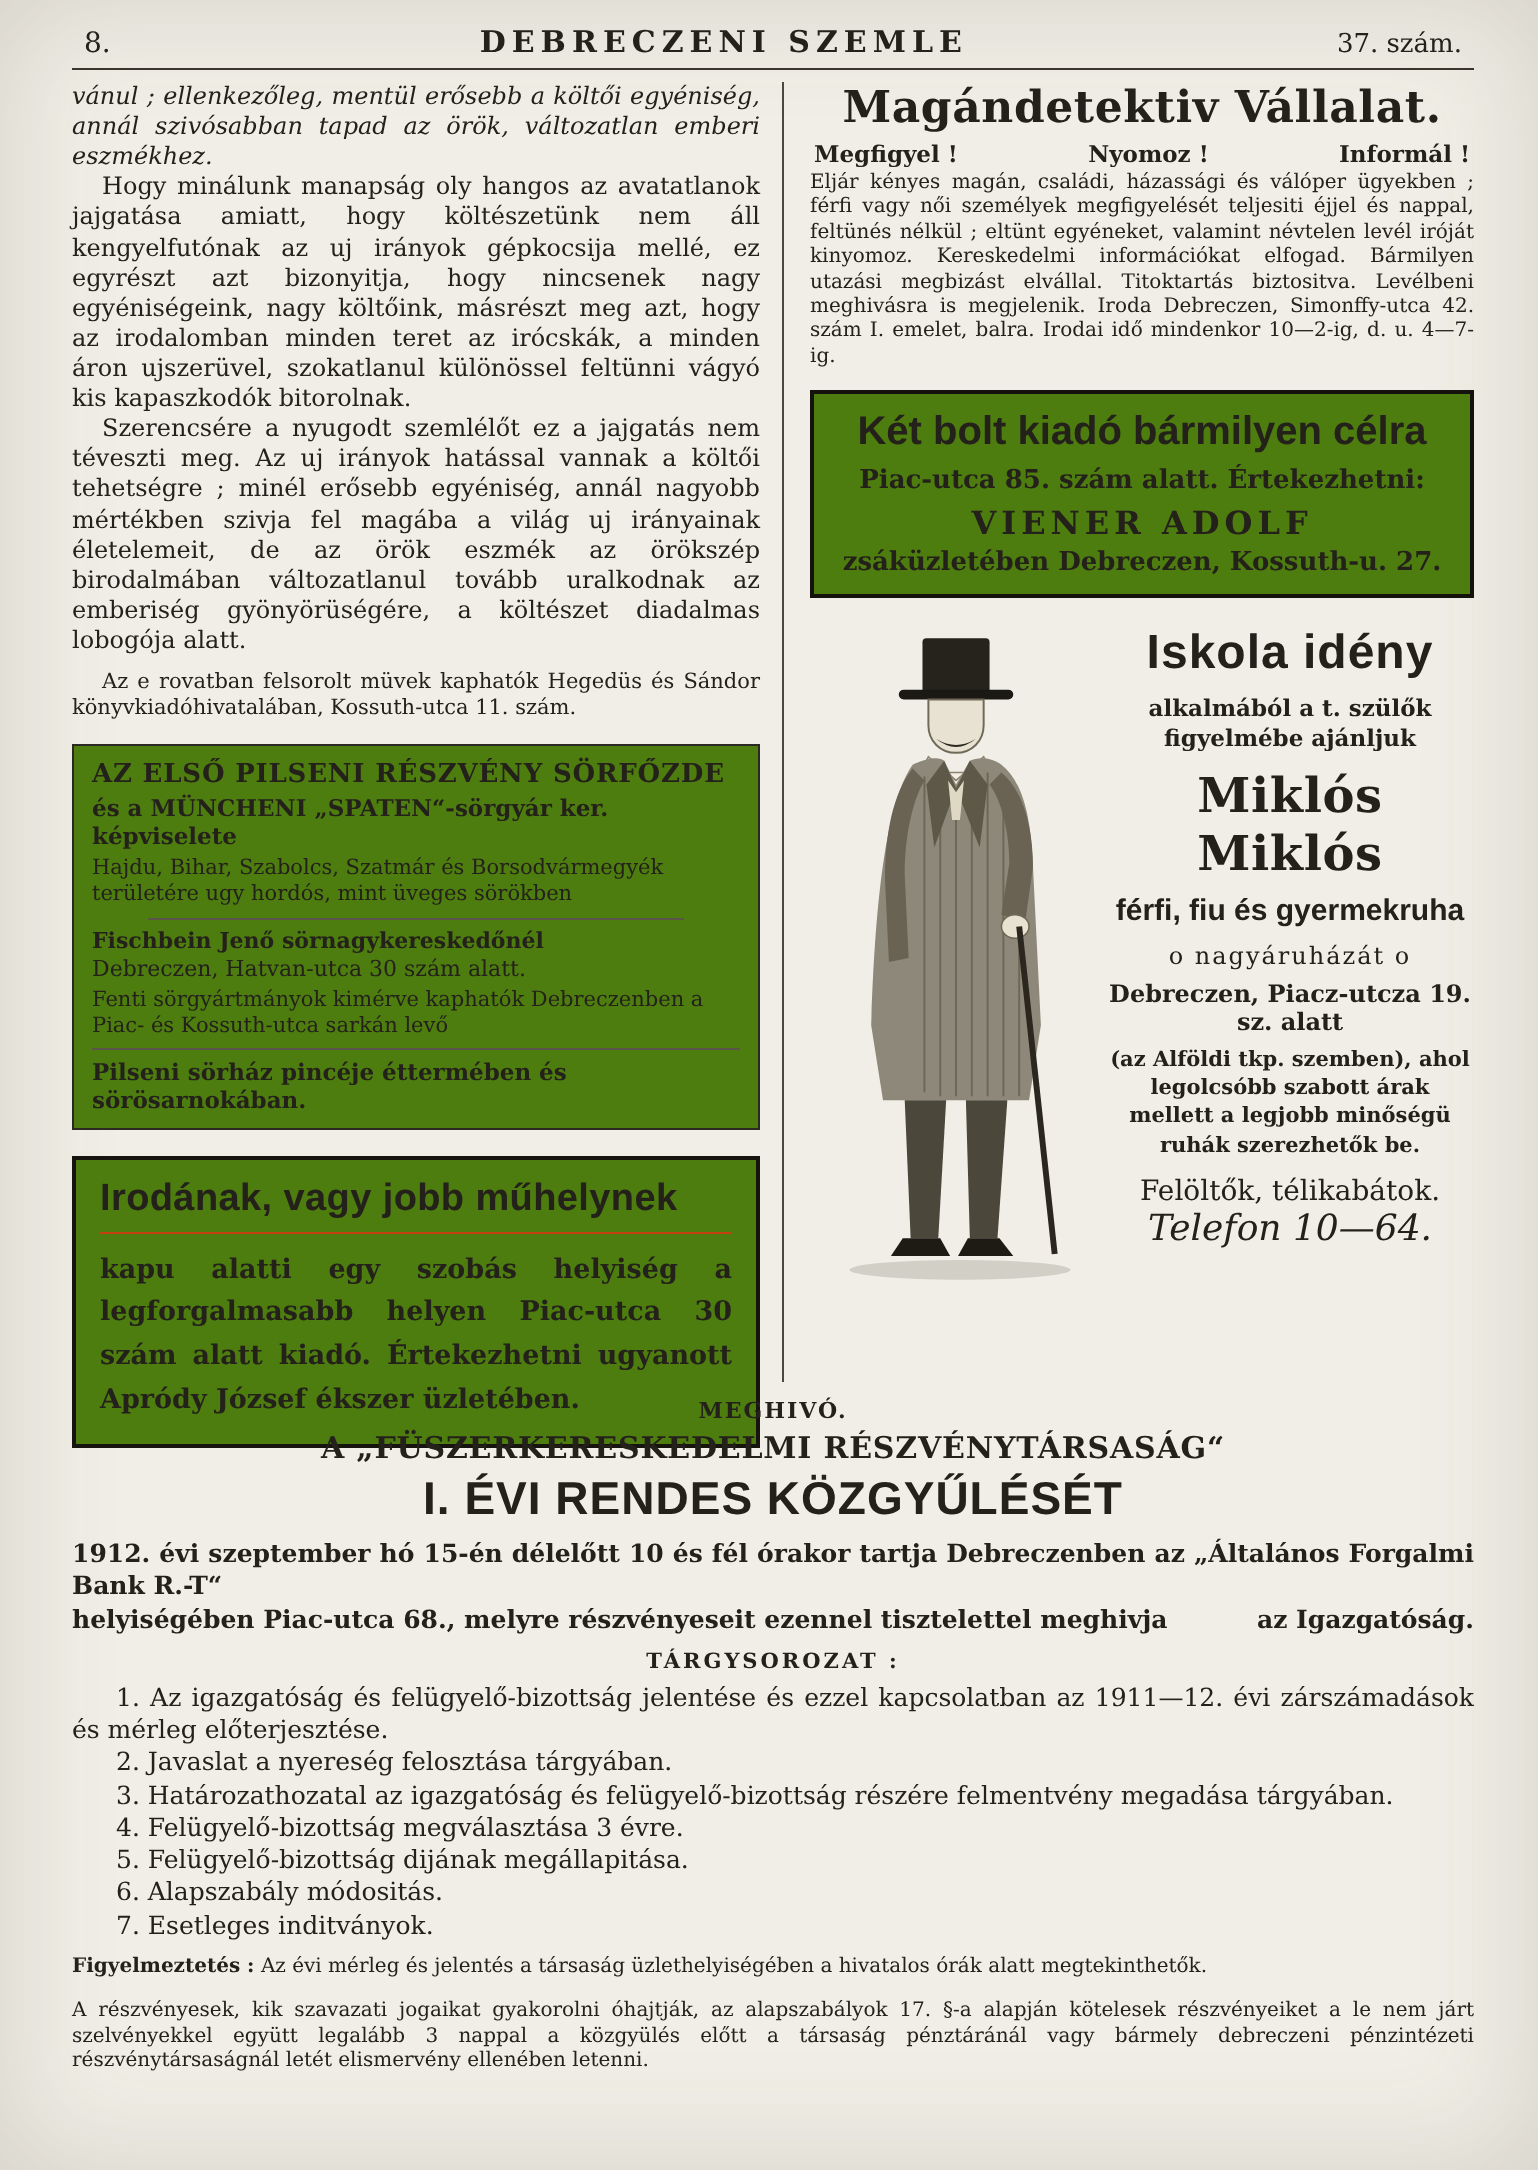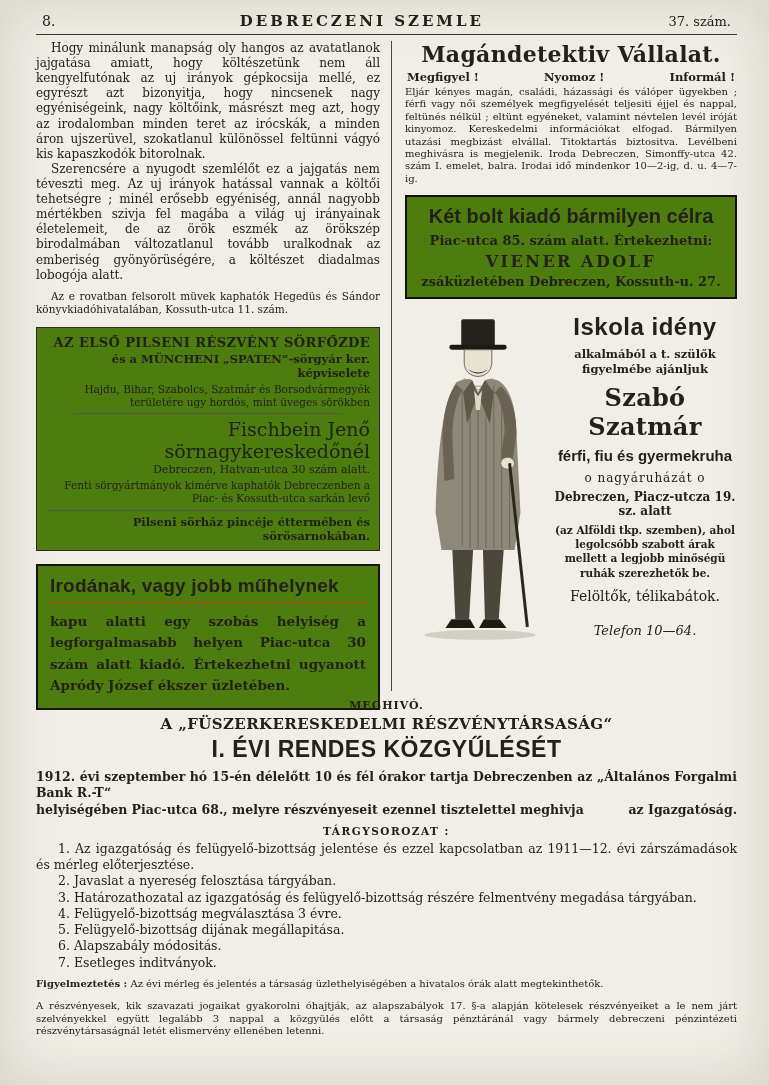--- a/index.html
+++ b/index.html
@@ -26,26 +26,26 @@
   .col-left{width:356px;padding-right:11px;border-right:1px solid #4d483e;box-sizing:border-box;}
   .col-right{flex:1;padding-left:13px;box-sizing:border-box;}
   
   .art{margin:0;font-size:12px;line-height:1.26;text-align:justify;}
   .art.italic{font-style:italic;}
   .art.ind{text-indent:15px;}
   .note{margin:7px 0 0 0;font-size:10.5px;line-height:1.25;text-align:justify;text-indent:15px;}
   
   .box{box-sizing:border-box;background:#4d7c0f;}
   
-  .pilsen{margin-top:11px;border:1.4px solid #2c2922;padding:7px 9px;text-align:right;}
+  .pilsen{margin-top:11px;border:1.4px solid #2c2922;padding:7px 9px;text-align:left;}
   .pilsen .p1{font-size:13px;font-weight:bold;letter-spacing:.4px;}
   .pilsen .p2{font-size:11.5px;font-weight:bold;margin-top:2px;}
   .pilsen .p3{font-size:10.5px;line-height:1.25;margin-top:3px;}
   .pilsen .rule{border:none;border-top:1px solid #5a544a;margin:4px 28px;}
-  .pilsen .p4{font-size:19px;font-weight:normal;}
+  .pilsen .p4{font-size:11px;font-weight:bold;}
   .pilsen .p5{font-size:11px;margin-top:1px;}
   .pilsen .p6{font-size:10.5px;line-height:1.25;margin-top:3px;}
   .pilsen .p7{font-size:11.5px;font-weight:bold;margin-top:4px;padding-top:4px;border-top:1px solid #5a544a;}
   
   .office{margin-top:13px;border:2.4px solid #17140f;padding:9px 12px 11px 12px;}
   .office-title{font-family:"Liberation Sans",sans-serif;font-weight:bold;font-size:19px;
     text-align:left;padding-bottom:5px;border-bottom:1px solid #c2410c;letter-spacing:.2px;}
   .office-body{margin-top:8px;font-weight:bold;font-size:13.5px;line-height:1.6;text-align:justify;}
   
   .detective h2{margin:0;font-size:22px;font-weight:bold;text-align:center;letter-spacing:.3px;}
@@ -63,21 +63,21 @@
   .figure{width:148px;flex:0 0 148px;}
   .school-text{flex:1;text-align:center;padding-top:2px;}
   .sch-title{font-family:"Liberation Sans",sans-serif;font-weight:bold;font-size:24px;letter-spacing:.5px;}
   .sch-l1{font-size:11.5px;font-weight:bold;line-height:1.3;margin-top:6px;}
   .sch-name{font-size:24px;font-weight:bold;margin-top:6px;letter-spacing:.3px;}
   .sch-l2{font-family:"Liberation Sans",sans-serif;font-size:15px;font-weight:bold;margin-top:6px;}
   .sch-l3{font-size:12px;margin-top:7px;letter-spacing:1px;}
   .sch-l4{font-size:12px;font-weight:bold;margin-top:5px;}
   .sch-l5{font-size:10.5px;font-weight:bold;line-height:1.35;margin-top:5px;text-align:center;}
   .sch-l6{font-size:14px;font-weight:normal;margin-top:8px;}
-  .sch-l7{font-size:13px;font-style:italic;margin-top:19px;}
+  .sch-l7{font-size:18px;font-style:italic;margin-top:0;}
   
   .bottom{margin-top:8px;}
   .inv-label{text-align:center;font-size:11px;font-weight:bold;letter-spacing:1px;}
   .inv-company{text-align:center;font-size:15px;font-weight:bold;margin-top:3px;letter-spacing:.4px;}
   .inv-meeting{text-align:center;font-family:"Liberation Sans",sans-serif;font-weight:bold;
     font-size:23px;margin-top:3px;letter-spacing:.5px;}
   .inv-details{margin-top:6px;font-size:12.5px;font-weight:bold;line-height:1.3;text-align:justify;}
   .inv-line2{display:flex;justify-content:space-between;font-size:12.5px;font-weight:bold;line-height:1.3;gap:32px;}
   .agenda-title{text-align:center;font-size:10.5px;font-weight:bold;letter-spacing:1.5px;margin-top:7px;}
   .agenda{margin-top:4px;}
@@ -93,20 +93,21 @@
 
   <header class="masthead">
     <span class="pg">8.</span>
     <span class="title">DEBRECZENI SZEMLE</span>
     <span class="issue">37. szám.</span>
   </header>
 
   <div class="cols">
 
     <div class="col-left">
+      <p class="art italic">vánul ; ellenkezőleg, mentül erősebb a költői egyéniség, annál szivósabban tapad az örök, változatlan emberi eszmékhez.</p>
       <p class="art ind">Hogy minálunk manapság oly hangos az avatatlanok jajgatása amiatt, hogy költészetünk nem áll kengyelfutónak az uj irányok gépkocsija mellé, ez egyrészt azt bizonyitja, hogy nincsenek nagy egyéniségeink, nagy költőink, másrészt meg azt, hogy az irodalomban minden teret az irócskák, a minden áron ujszerüvel, szokatlanul különössel feltünni vágyó kis kapaszkodók bitorolnak.</p>
       <p class="art ind">Szerencsére a nyugodt szemlélőt ez a jajgatás nem téveszti meg. Az uj irányok hatással vannak a költői tehetségre ; minél erősebb egyéniség, annál nagyobb mértékben szivja fel magába a világ uj irányainak életelemeit, de az örök eszmék az örökszép birodalmában változatlanul tovább uralkodnak az emberiség gyönyörüségére, a költészet diadalmas lobogója alatt.</p>
       <p class="note">Az e rovatban felsorolt müvek kaphatók Hegedüs és Sándor könyvkiadóhivatalában, Kossuth-utca 11. szám.</p>
 
       <div class="box pilsen">
         <div class="p1">AZ ELSŐ PILSENI RÉSZVÉNY SÖRFŐZDE</div>
         <div class="p2">és a MÜNCHENI „SPATEN“-sörgyár ker. képviselete</div>
         <div class="p3">Hajdu, Bihar, Szabolcs, Szatmár és Borsodvármegyék területére ugy hordós, mint üveges sörökben</div>
         <hr class="rule">
         <div class="p4">Fischbein Jenő sörnagykereskedőnél</div>
@@ -160,21 +161,21 @@
             <path d="M52 72 C42 84 38 106 38 128 L40 170 L50 168 L48 126 C48 106 52 88 58 78 Z" fill="#6a6354"></path>
             <path d="M48 240 L69 240 L65 310 L51 310 Z" fill="#4c473b"></path>
             <path d="M79 240 L100 240 L95 310 L81 310 Z" fill="#4c473b"></path>
             <path d="M47 310 L66 310 L71 319 L41 319 Z" fill="#1e1b14"></path>
             <path d="M80 310 L96 310 L103 319 L75 319 Z" fill="#1e1b14"></path>
           </svg>
         </div>
         <div class="school-text">
           <div class="sch-title">Iskola idény</div>
           <div class="sch-l1">alkalmából a t. szülők figyelmébe ajánljuk</div>
-          <div class="sch-name">Szabó Szatmár</div>
+          <div class="sch-name">Miklós Miklós</div>
           <div class="sch-l2">férfi, fiu és gyermekruha</div>
           <div class="sch-l3">o   nagyáruházát   o</div>
           <div class="sch-l4">Debreczen, Piacz-utcza 19. sz. alatt</div>
           <div class="sch-l5">(az Alföldi tkp. szemben), ahol legolcsóbb szabott árak mellett a legjobb minőségü ruhák szerezhetők be.</div>
           <div class="sch-l6">Felöltők, télikabátok.</div>
           <div class="sch-l7">Telefon 10—64.</div>
         </div>
       </section>
     </div>
   </div>

